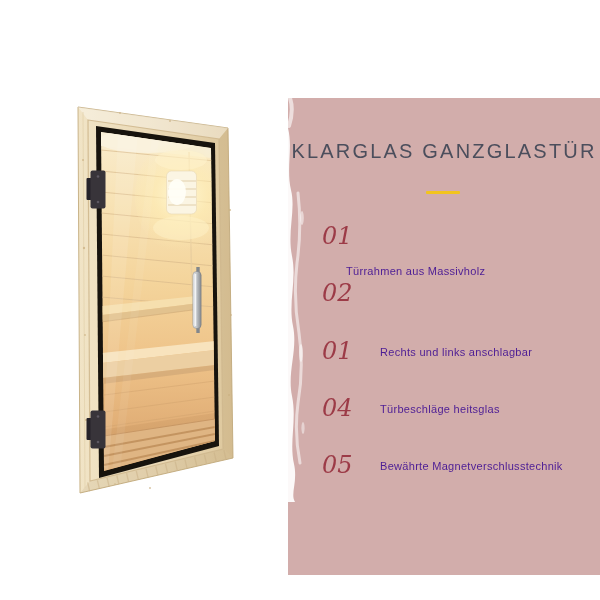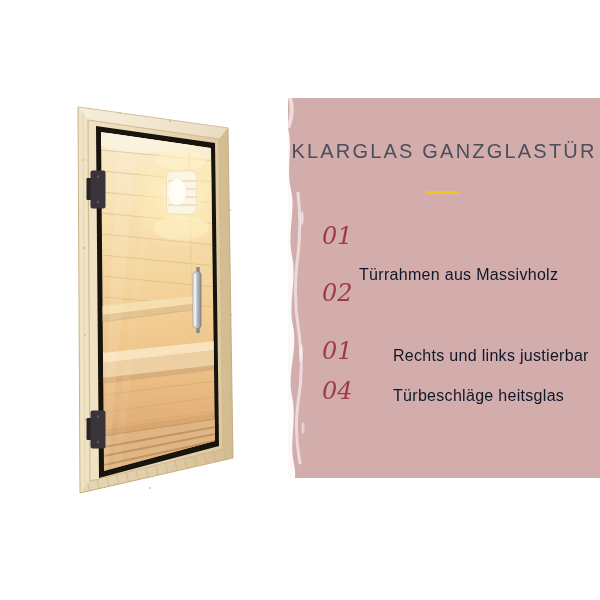--- a/index.html
+++ b/index.html
@@ -5,48 +5,48 @@
   html,body{margin:0;padding:0;}
   body{
     width:600px;height:600px;position:relative;background:#ffffff;overflow:hidden;
     font-family:"Liberation Sans", sans-serif;
   }
   .canvas{position:absolute;inset:0;}
   
   .door-svg{position:absolute;left:55px;top:95px;width:190px;height:410px;}
   
   .panel{
-    position:absolute;left:288px;top:98px;width:312px;height:380px;
+    position:absolute;left:288px;top:98px;width:312px;height:477px;
     background:#d2adab;
   }
   .brush-svg{position:absolute;left:-3px;top:0;width:26px;height:404px;}
   .panel-title{
     position:absolute;top:42px;left:0;width:100%;margin:0;
     text-align:center;font-size:20px;font-weight:400;letter-spacing:2.2px;
     color:#4b4e5c;
   }
   .divider{
     position:absolute;top:93px;left:138px;width:34px;height:3px;
     background:#f2c41d;border-radius:1px;
   }
   .feature-list{position:absolute;inset:0;margin:0;padding:0;list-style:none;}
   .feature-item{position:absolute;left:34px;right:8px;display:flex;align-items:flex-start;}
   .feature-item.r1{top:126px;flex-direction:column;}
   .feature-item.r2{top:183px;align-items:center;}
   .feature-item.r3{top:241px;}
-  .feature-item.r4{top:281px;}
+  .feature-item.r4{top:298px;}
   .feature-item.r5{top:355px;}
   .feature-number{
     flex:0 0 34px;width:34px;
     font-family:"DejaVu Serif", serif;font-style:italic;
     font-size:24px;line-height:1;color:#9c3b47;
   }
   .feature-text{
-    margin-left:37px;padding-top:5px;max-width:210px;
-    font-size:16px;line-height:1.52;letter-spacing:.3px;color:#0f172a;
+    margin-left:24px;padding-top:5px;max-width:210px;
+    font-size:11px;line-height:1.52;letter-spacing:.3px;color:#4c1d95;
     white-space:pre-line;
   }
 </style>
 </head>
 <body>
 
 <div class="canvas">
 
   <svg class="door-svg" viewBox="55 95 190 410" aria-hidden="true">
     <defs>
@@ -194,21 +194,25 @@
     <ol class="feature-list">
       <li class="feature-item r1">
         <span class="feature-number">01</span>
         <span class="feature-text">Türrahmen aus Massivholz</span>
       </li>
       <li class="feature-item r2">
         <span class="feature-number">02</span>
       </li>
       <li class="feature-item r3">
         <span class="feature-number">01</span>
-        <span class="feature-text">Rechts und links justierbar</span>
+        <span class="feature-text">Rechts und links anschlagbar</span>
       </li>
       <li class="feature-item r4">
         <span class="feature-number">04</span>
         <span class="feature-text">Türbeschläge heitsglas</span>
       </li>
+      <li class="feature-item r5">
+        <span class="feature-number">05</span>
+        <span class="feature-text">Bewährte Magnetverschlusstechnik</span>
+      </li>
     </ol>
   </section>
 </div>
 
 </body></html>

